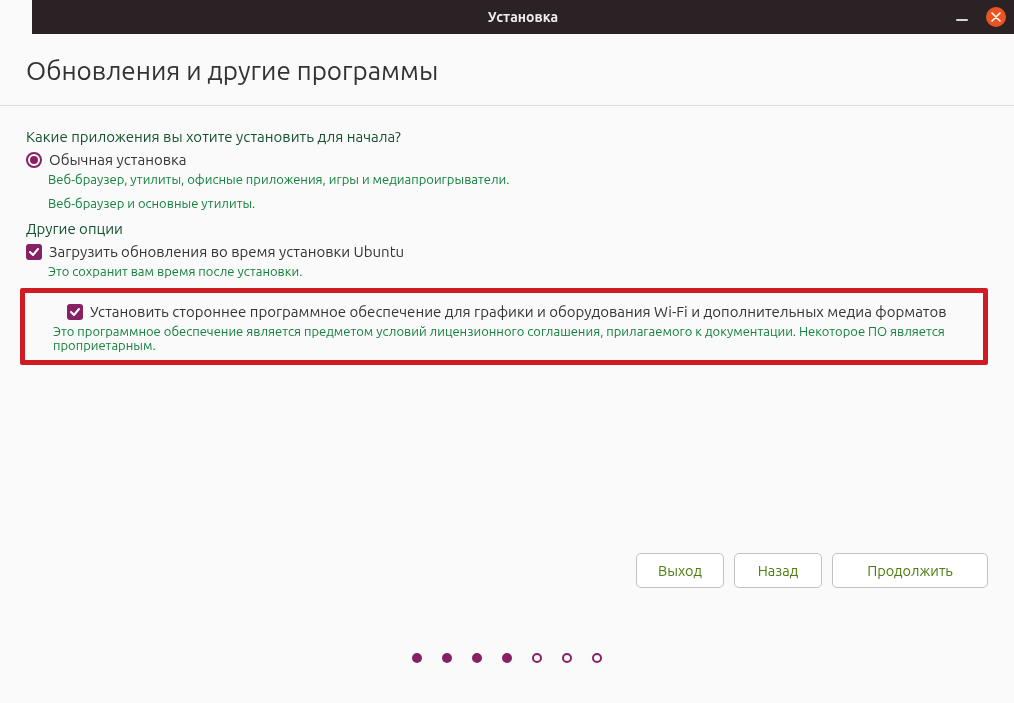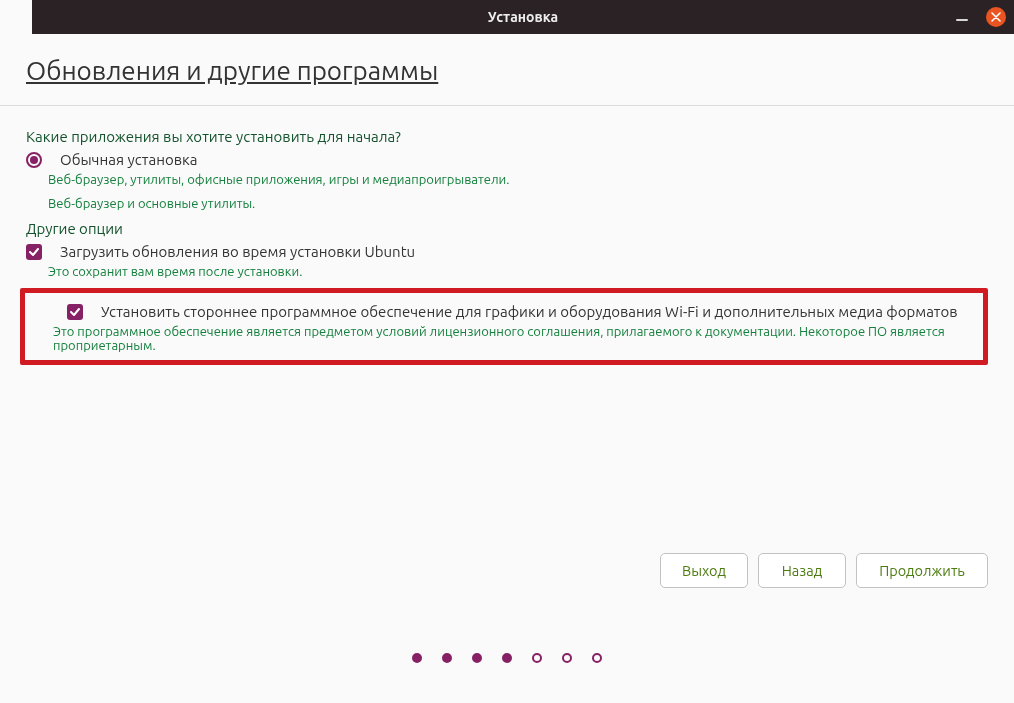--- a/index.html
+++ b/index.html
@@ -51,37 +51,36 @@
     }
     .win-close svg { width: 10px; height: 10px; }
     .content {
       padding: 22px 26px 0 26px;
     }
     .page-title {
       font-size: 26px;
       font-weight: 400;
       color: #333;
       padding-bottom: 20px;
-      text-decoration: underline;
     }
     .divider {
       border: none;
       border-top: 1px solid #dcdcdc;
       margin: 0 -26px 22px -26px;
     }
     .section-q {
       font-size: 15px;
       font-weight: 400;
       color: #14532d;
       margin-bottom: 6px;
     }
     .option-row {
       display: flex;
       align-items: center;
-      gap: 18px;
+      gap: 7px;
       margin: 4px 0 2px 0;
     }
     .radio {
       width: 16px;
       height: 16px;
       border-radius: 50%;
       border: 2px solid #b9b5b7;
       flex-shrink: 0;
       cursor: pointer;
       position: relative;
@@ -140,21 +139,21 @@
       background: #fff;
       border: 1px solid #c5c1c2;
       border-radius: 5px;
       padding: 8px 0;
       font-size: 14.5px;
       color: #4d7c0f;
       cursor: pointer;
       text-align: center;
     }
     .btn-small { width: 88px; }
-    .btn-wide { width: 132px; }
+    .btn-wide { width: 156px; }
     .pager {
       position: absolute;
       left: 0; right: 0;
       bottom: 40px;
       display: flex;
       justify-content: center;
       gap: 20px;
     }
     .dot {
       width: 10px;

